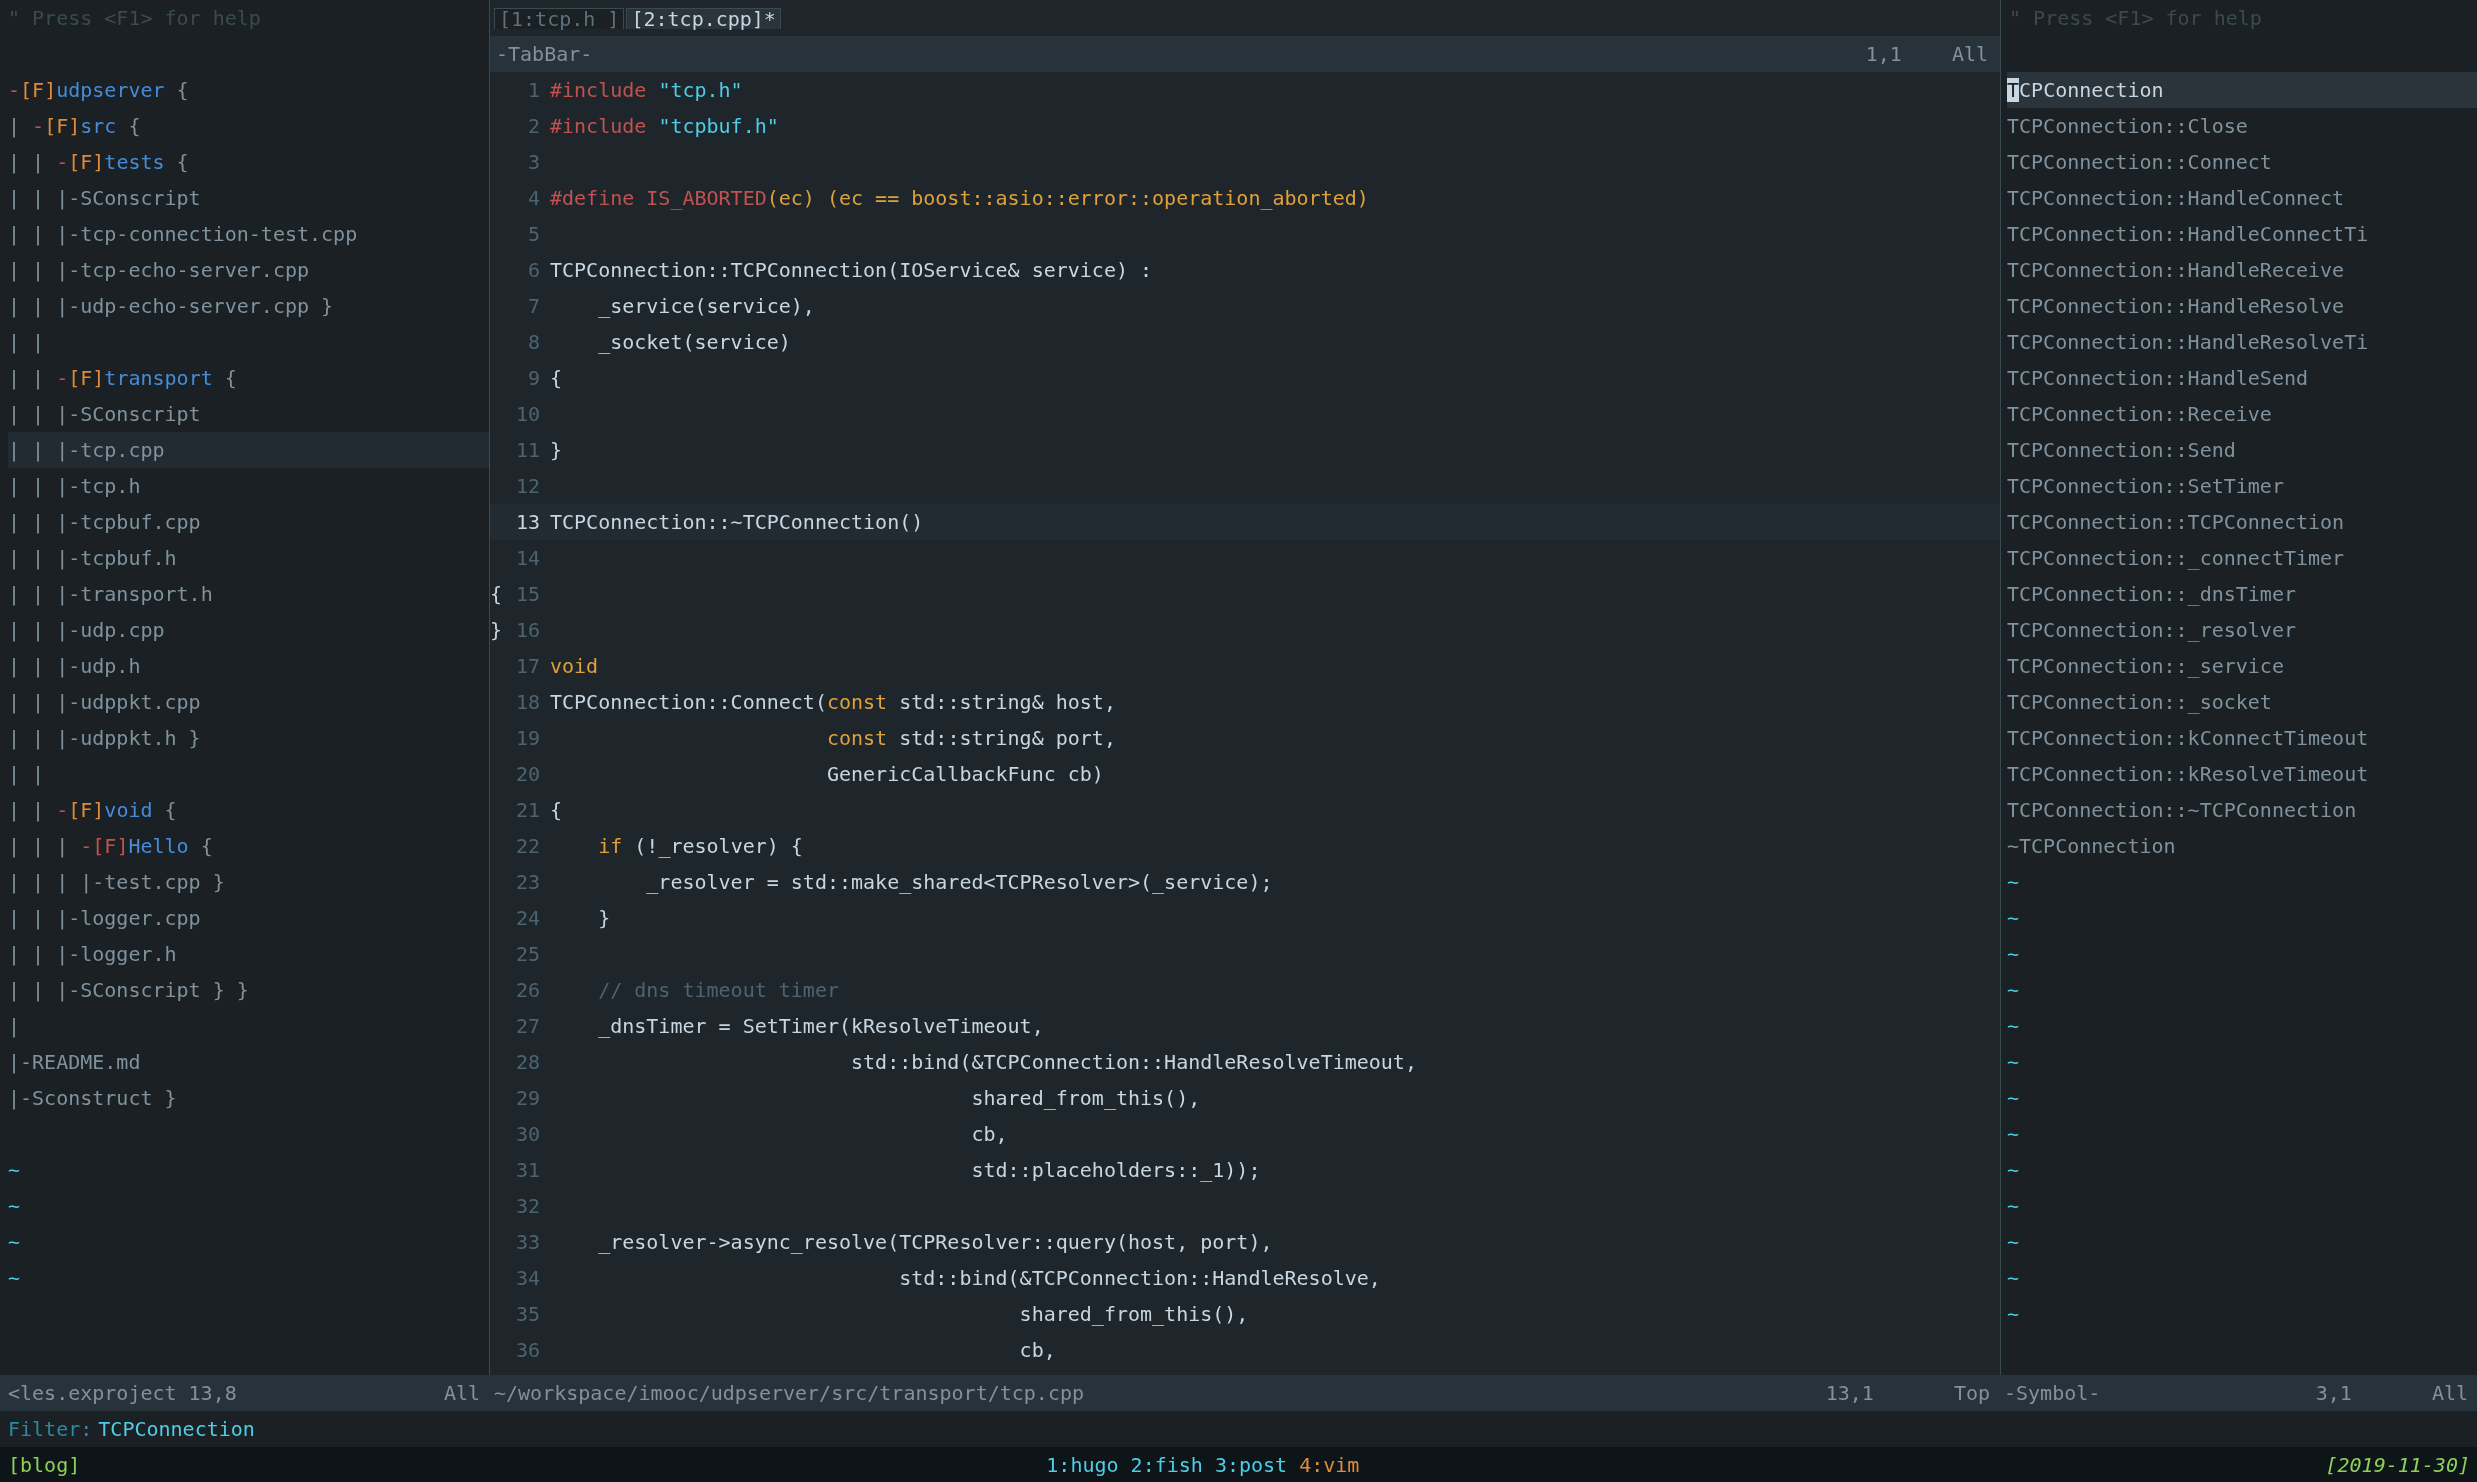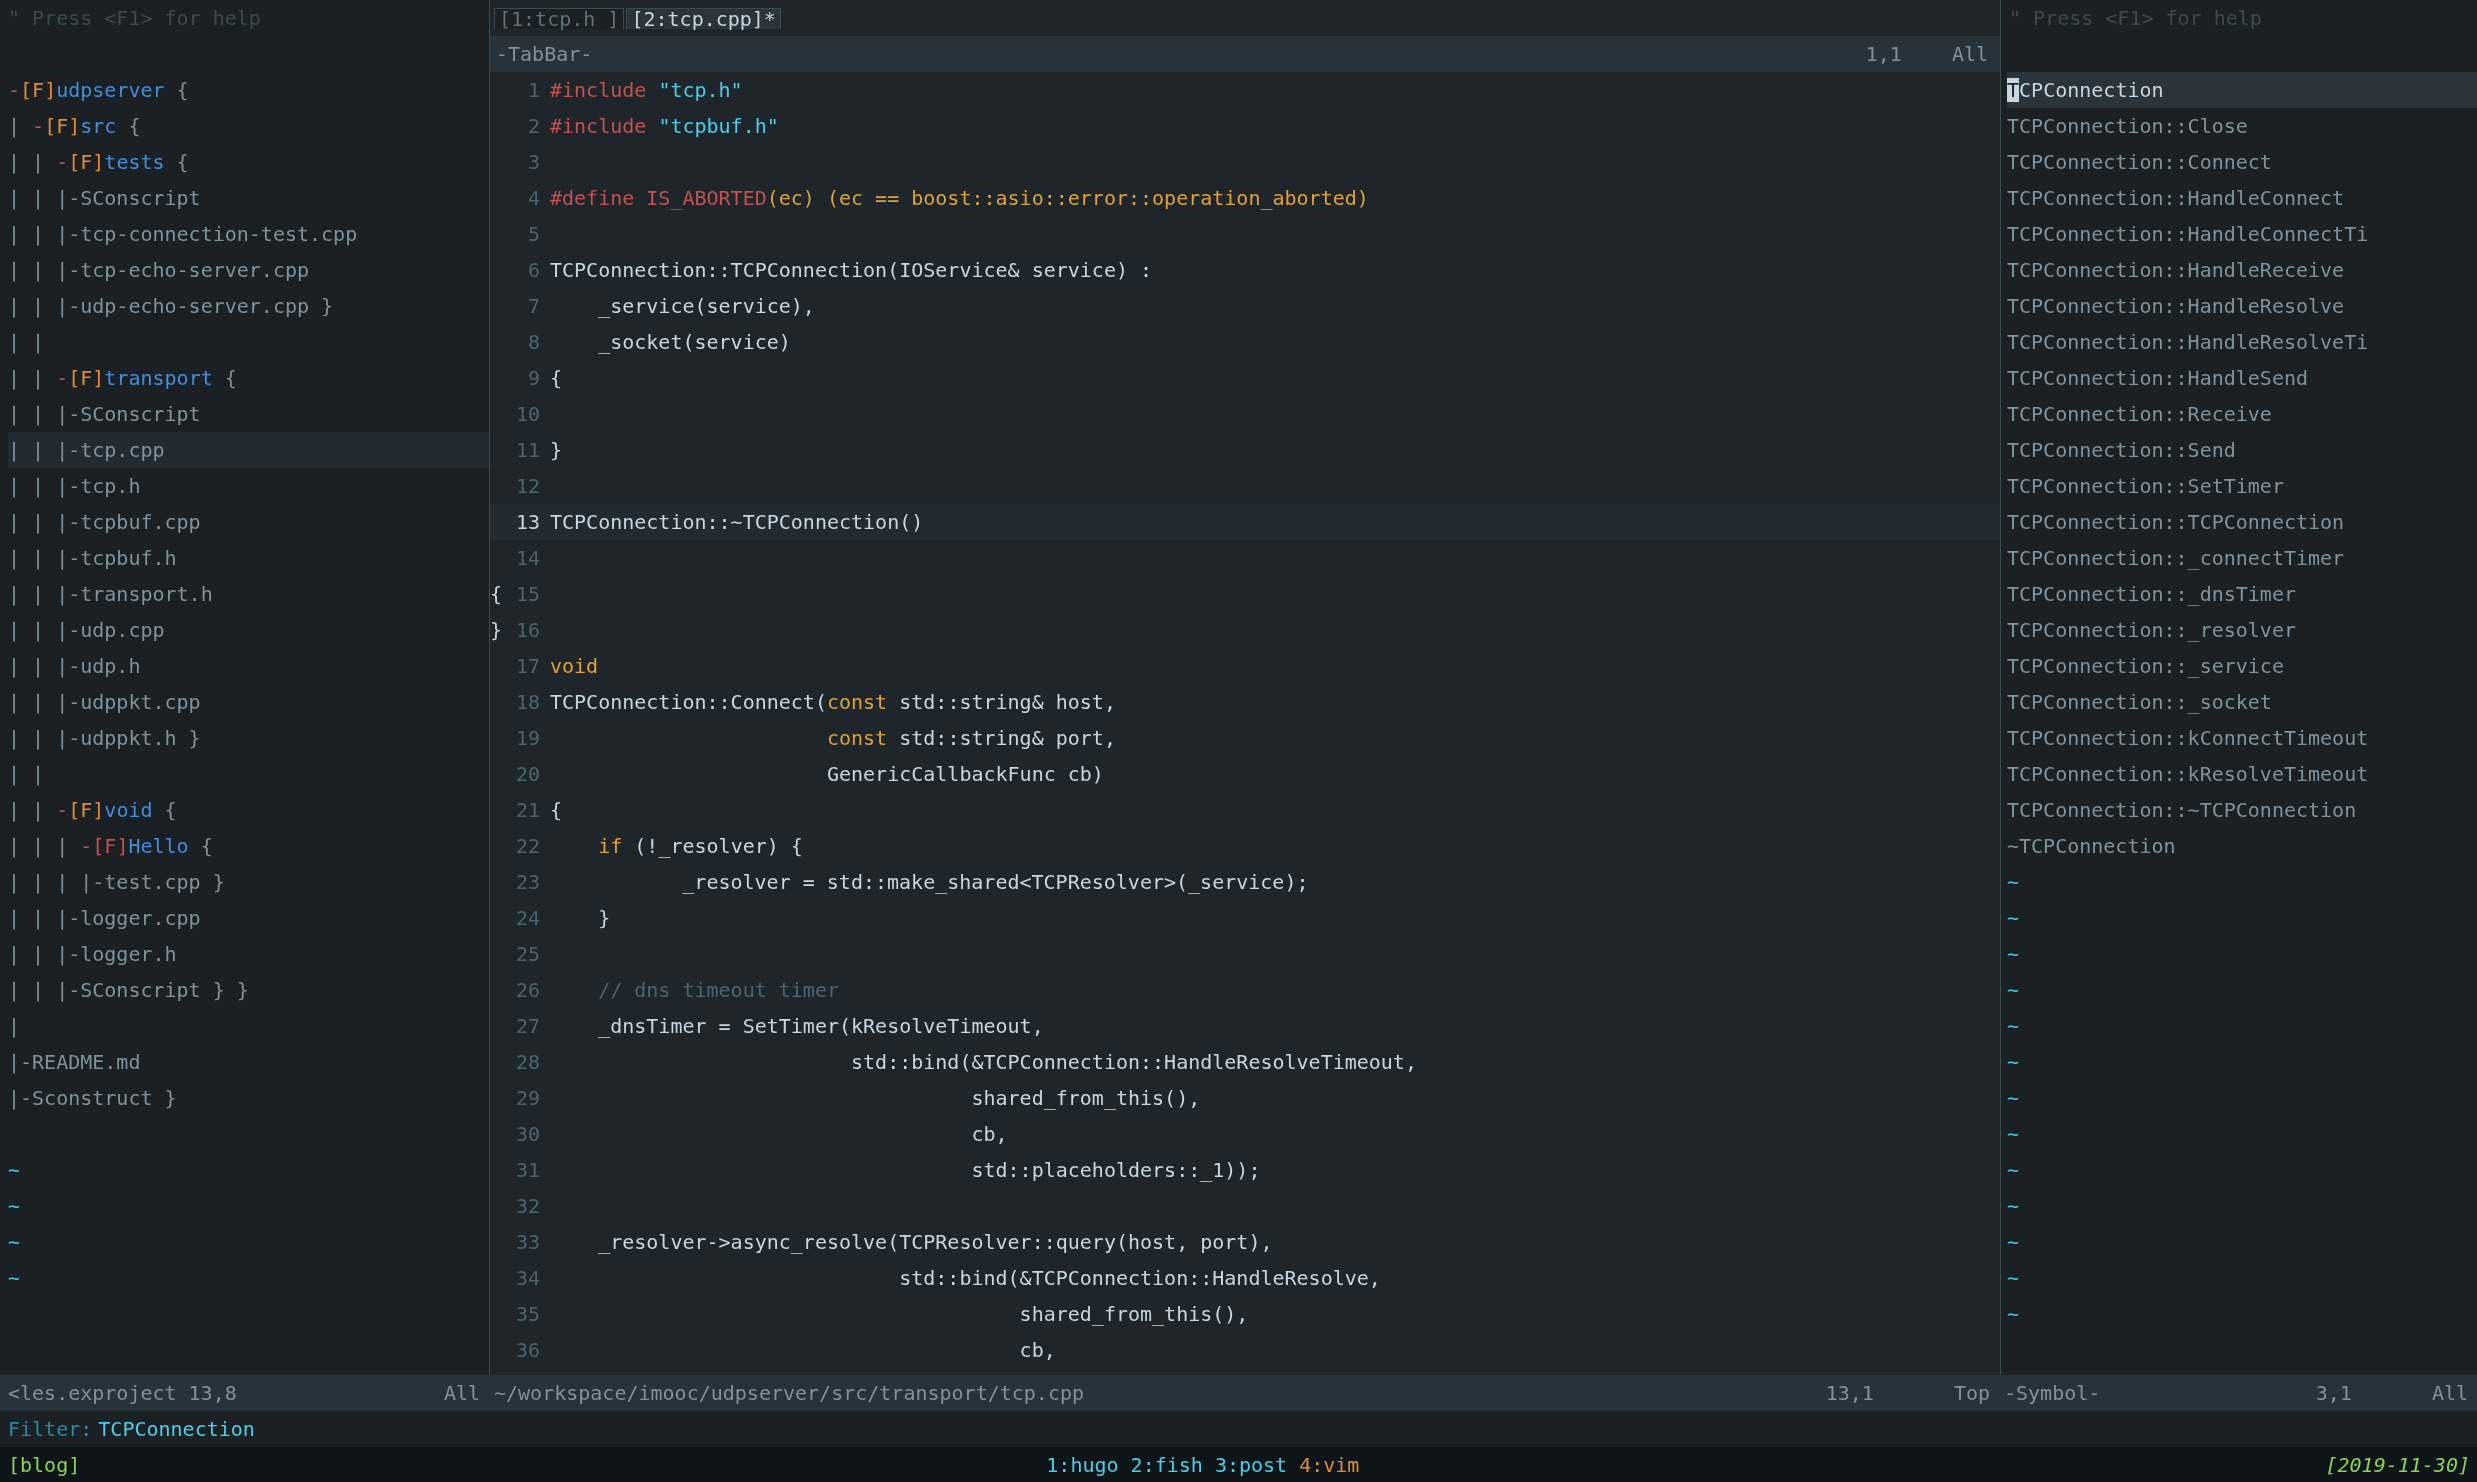--- a/index.html
+++ b/index.html
@@ -198,21 +198,21 @@
             <span class="code"><span class="c-text">                       GenericCallbackFunc cb)</span></span>
           </div>
           <div class="gutter-line" style="height: 36px; line-height: 36px;">
             <span class="ln">21</span>
             <span class="code"><span class="c-text">{</span></span>
           </div>
           <div class="gutter-line" style="height: 36px; line-height: 36px;">
             <span class="ln">22</span>
             <span class="code"><span class="">    </span><span class="c-kw">if</span><span class="c-text"> (!_resolver) {</span></span>
           </div>
-          <div class="gutter-line" style="height: 36px; line-height: 36px; gap: 36px;">
+          <div class="gutter-line" style="height: 36px; line-height: 36px;">
             <span class="ln">23</span>
             <span class="code"><span class="c-text">        _resolver = std::make_shared&lt;TCPResolver&gt;(_service);</span></span>
           </div>
           <div class="gutter-line" style="height: 36px; line-height: 36px;">
             <span class="ln">24</span>
             <span class="code"><span class="c-text">    }</span></span>
           </div>
           <div class="gutter-line" style="height: 36px; line-height: 36px;">
             <span class="ln">25</span>
             <span class="code"></span>

